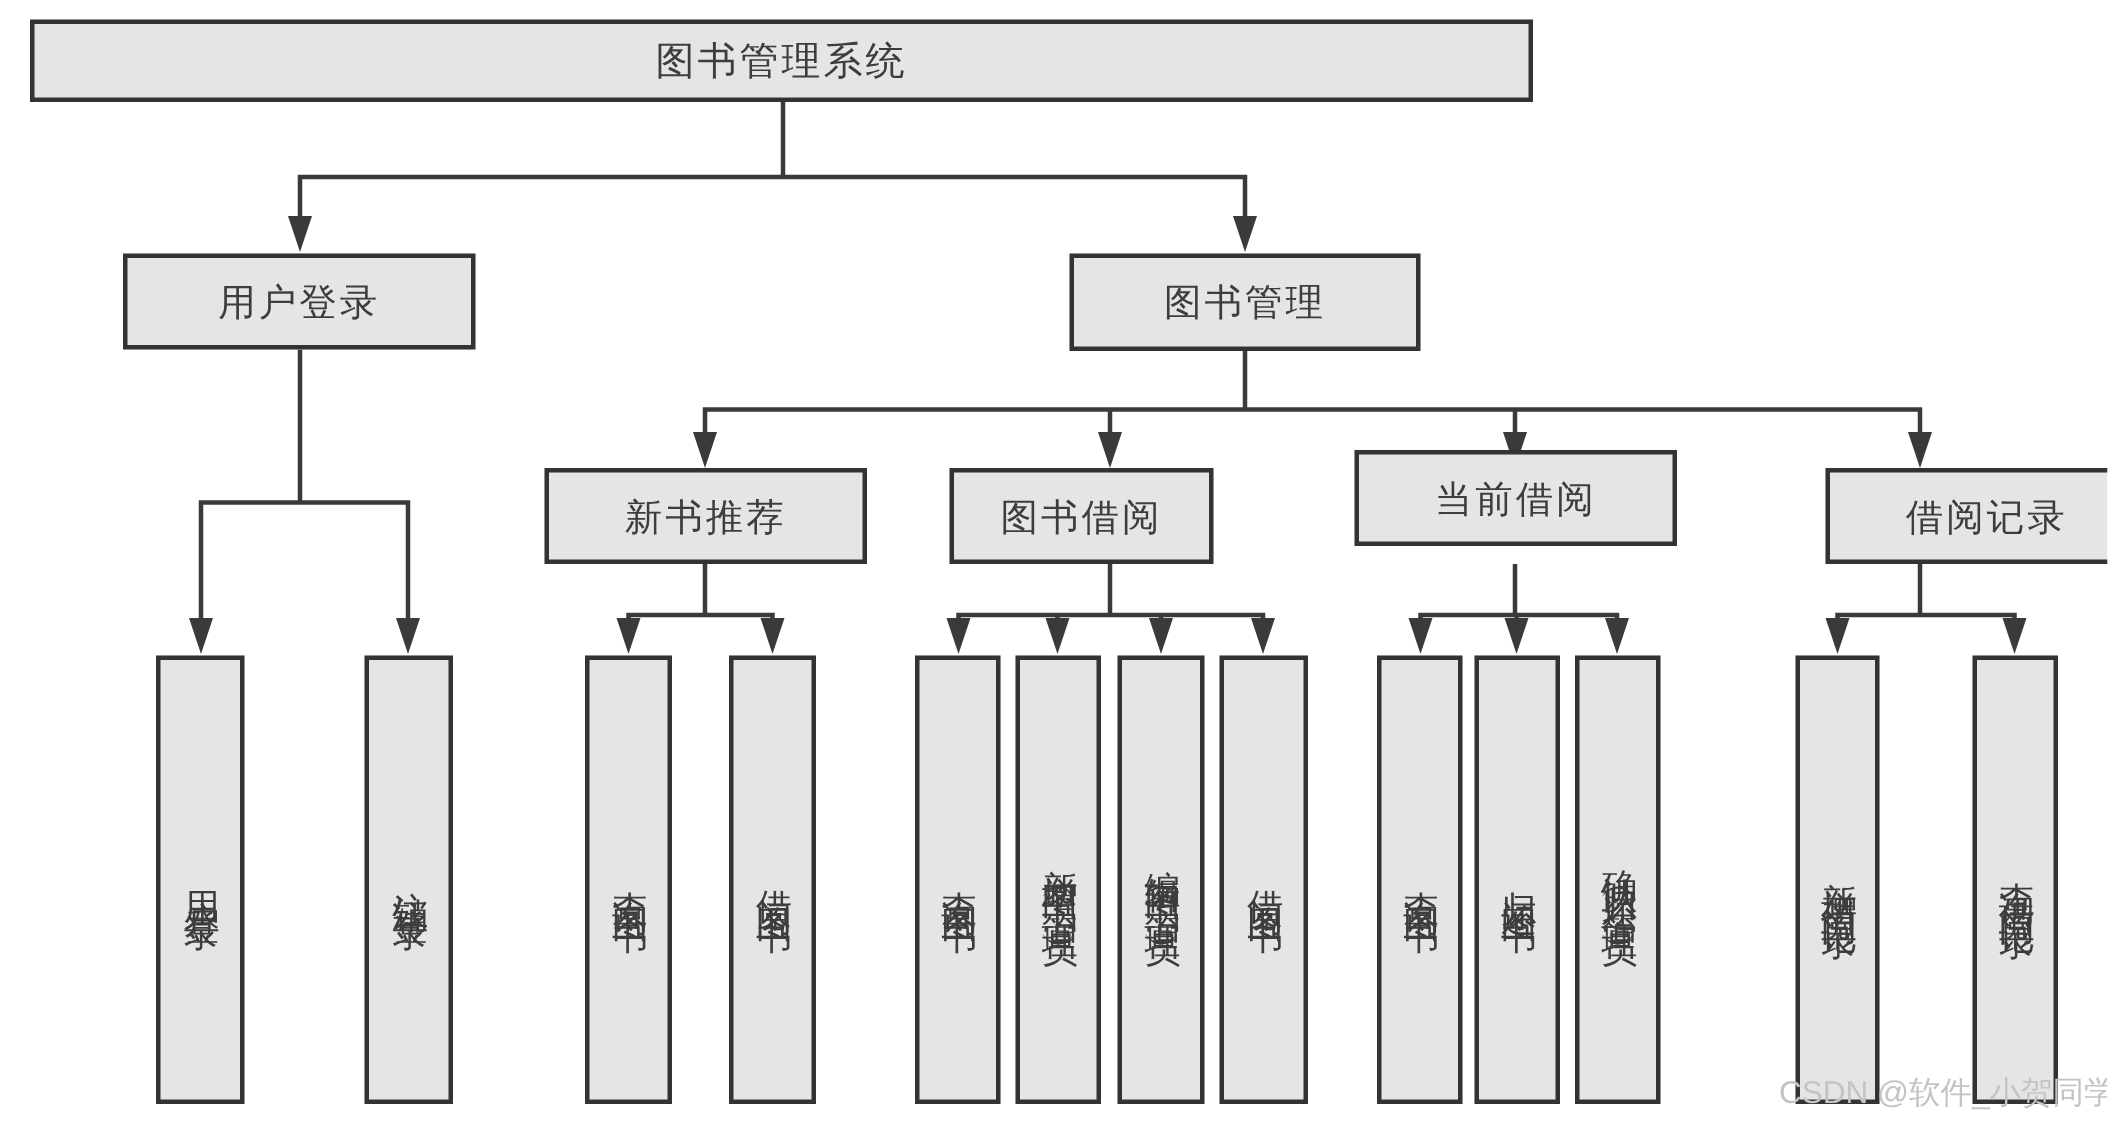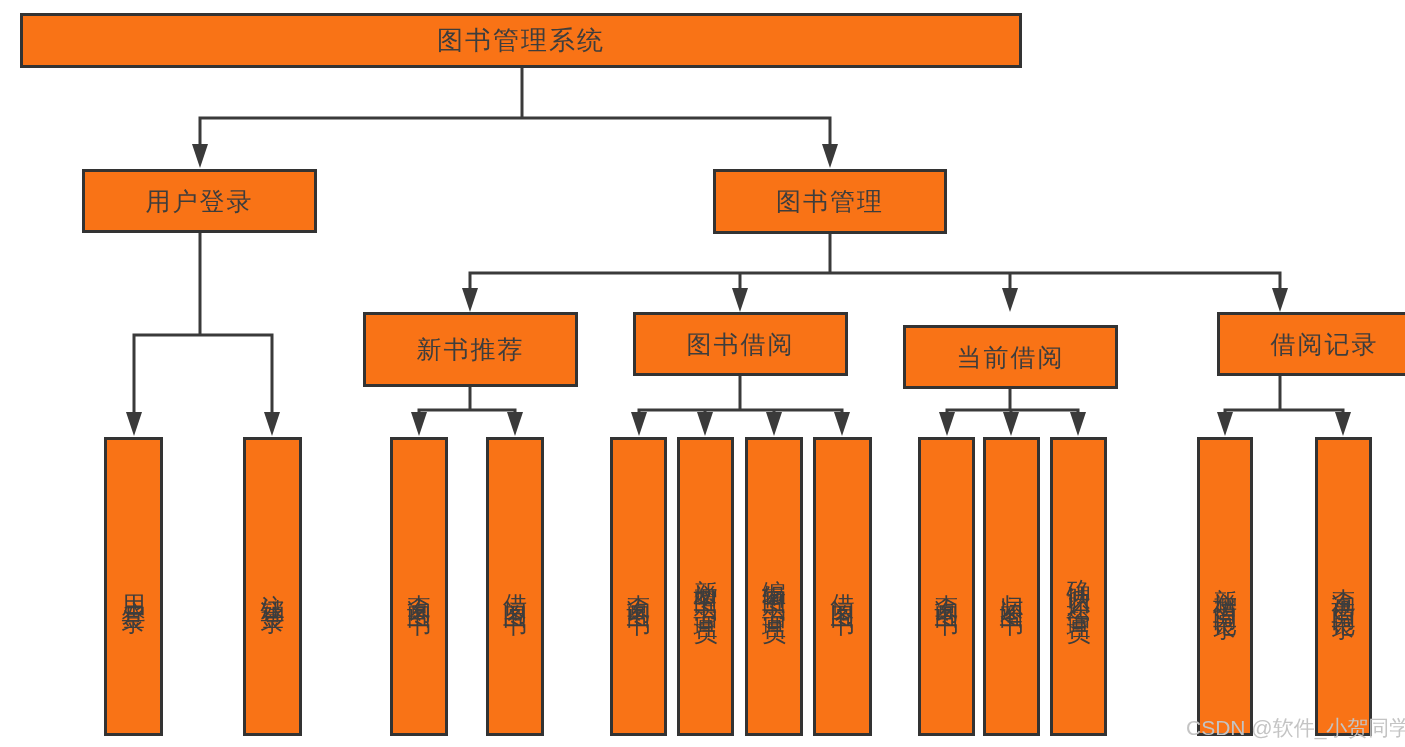--- a/index.html
+++ b/index.html
@@ -18,21 +18,21 @@
   svg.connectors {
     position: absolute;
     left: 0;
     top: 0;
     pointer-events: none;
   }
   .box {
     position: absolute;
     box-sizing: border-box;
     border: 3px solid #333333;
-    background: #f97316;
+    background: #e5e5e5;
     display: flex;
     align-items: center;
     justify-content: center;
     color: #3d3d3d;
   }
   .box.root span {
     font-size: 26px;
     letter-spacing: 2px;
   }
   .box.branch span {
@@ -117,27 +117,27 @@
     <span>图书管理系统</span>
   </div>
 
   <div class="box branch" style="left:82px; top:169px; width:235px; height:64px;">
     <span>用户登录</span>
   </div>
   <div class="box branch" style="left:713px; top:169px; width:234px; height:65px;">
     <span>图书管理</span>
   </div>
 
-  <div class="box branch" style="left:363px; top:312px; width:215px; height:75px;">
+  <div class="box branch" style="left:363px; top:312px; width:215px; height:64px;">
     <span>新书推荐</span>
   </div>
-  <div class="box branch" style="left:633px; top:312px; width:215px; height:64px;">
+  <div class="box branch" style="left:633px; top:312px; width:176px; height:64px;">
     <span>图书借阅</span>
   </div>
-  <div class="box branch" style="left:903px; top:325px; width:215px; height:64px;text-align:center;">
+  <div class="box branch" style="left:903px; top:300px; width:215px; height:64px;text-align:center;">
     <span>当前借阅</span>
   </div>
   <div class="box branch" style="left:1217px; top:312px; width:215px; height:64px;">
     <span>借阅记录</span>
   </div>
 
   <div class="box leaf" style="left:104px; top:437px; width:59px; height:299px;">
     <span>用户登录</span>
   </div>
   <div class="box leaf" style="left:243px; top:437px; width:59px; height:299px;">

